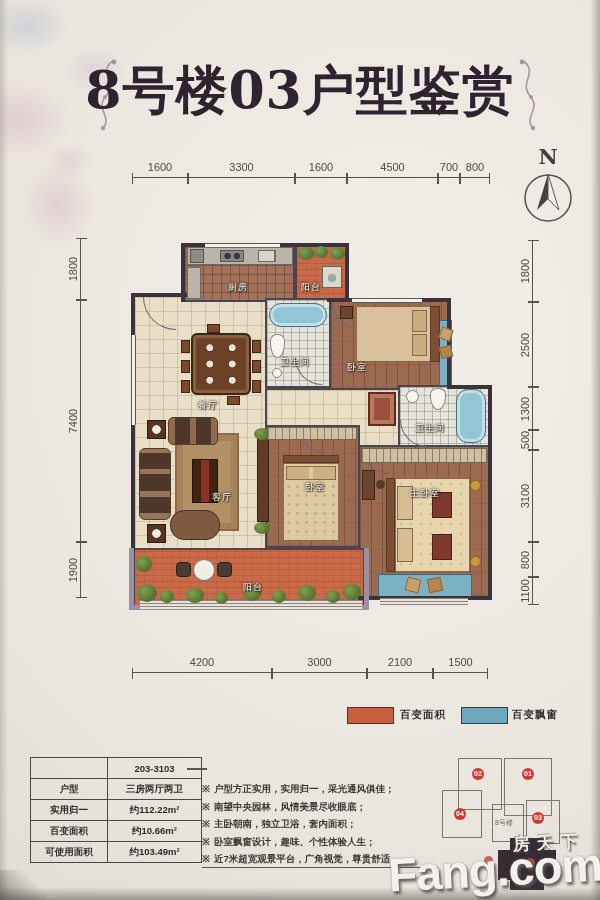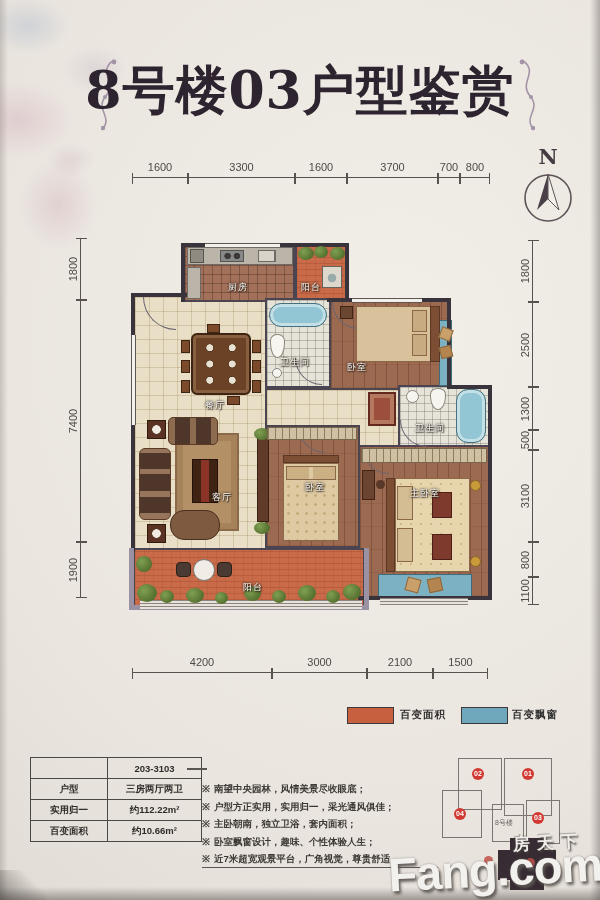--- a/index.html
+++ b/index.html
@@ -133,21 +133,21 @@
   <div class="dim dim-h" style="left:132px;top:177px;width:56px">
       <b>1600</b>
     </div>
   <div class="dim dim-h" style="left:188px;top:177px;width:107px">
       <b>3300</b>
     </div>
   <div class="dim dim-h" style="left:295px;top:177px;width:52px">
       <b>1600</b>
     </div>
   <div class="dim dim-h" style="left:347px;top:177px;width:91px">
-      <b>3700</b>
+      <b>4500</b>
     </div>
   <div class="dim dim-h" style="left:438px;top:177px;width:22px">
       <b>700</b>
     </div>
   <div class="dim dim-h" style="left:460px;top:177px;width:30px">
       <b>800</b>
     </div>
 
   <div class="dim dim-h" style="left:132px;top:672px;width:140px">
       <b>4200</b>
@@ -321,21 +321,21 @@
   <div class="plant" style="left:244px;top:586px;width:17px;height:15px"></div>
   <div class="plant" style="left:272px;top:590px;width:14px;height:13px"></div>
   <div class="plant" style="left:298px;top:585px;width:18px;height:16px"></div>
   <div class="plant" style="left:326px;top:590px;width:14px;height:13px"></div>
   <div class="plant" style="left:343px;top:584px;width:18px;height:16px"></div>
 
   <span class="rlabel" style="left:228px;top:281px">厨房</span>
   <span class="rlabel" style="left:301px;top:281px">阳台</span>
   <span class="rlabel" style="left:280px;top:356px">卫生间</span>
   <span class="rlabel" style="left:347px;top:361px">卧室</span>
-  <span class="rlabel" style="left:205px;top:399px">餐厅</span>
+  <span class="rlabel" style="left:198px;top:399px">餐厅</span>
   <span class="rlabel" style="left:212px;top:491px">客厅</span>
   <span class="rlabel" style="left:305px;top:481px">卧室</span>
   <span class="rlabel" style="left:415px;top:422px">卫生间</span>
   <span class="rlabel" style="left:410px;top:487px">主卧室</span>
   <span class="rlabel" style="left:243px;top:581px">阳台</span>
 
   <div class="legend-swatch sw1" style="background:#c7603f"></div>
   <span class="legend-label" style="left:400px;top:708px">百变面积</span>
   <div class="legend-swatch sw2" style="background:#6fa7bd"></div>
   <span class="legend-label" style="left:512px;top:708px">百变飘窗</span>
@@ -351,27 +351,31 @@
         <td>三房两厅两卫</td>
         </tr>
     <tr>
           <td class="c1">实用归一</td>
         <td>约112.22m²</td>
         </tr>
     <tr>
           <td class="c1">百变面积</td>
         <td>约10.66m²</td>
         </tr>
+    <tr>
+          <td class="c1">可使用面积</td>
+        <td>约103.49m²</td>
+        </tr>
   </tbody>
     </table>
 
   <div class="divider" style="left:187px;top:768px;width:20px;height:2px"></div>
   <ul class="features">
+    <li><span class="mk">※</span><span>户型方正实用，实用归一，采光通风俱佳；</span></li>
     <li><span class="mk">※</span><span>南望中央园林，风情美景尽收眼底；</span></li>
-    <li><span class="mk">※</span><span>户型方正实用，实用归一，采光通风俱佳；</span></li>
     <li><span class="mk">※</span><span>主卧朝南，独立卫浴，套内面积；</span></li>
     <li><span class="mk">※</span><span>卧室飘窗设计，趣味、个性体验人生；</span></li>
     <li><span class="mk">※</span><span>近7米超宽观景平台，广角视觉，尊贵舒适。</span></li>
   </ul>
   <div class="divider" style="left:202px;top:867px;width:236px;height:1px"></div>
 
   <div class="keyplan">
     <div class="kp-unit" style="left:18px;top:6px;width:44px;height:52px"></div>
     <div class="kp-unit" style="left:64px;top:6px;width:48px;height:58px"></div>
     <div class="kp-unit" style="left:2px;top:38px;width:40px;height:48px"></div>

